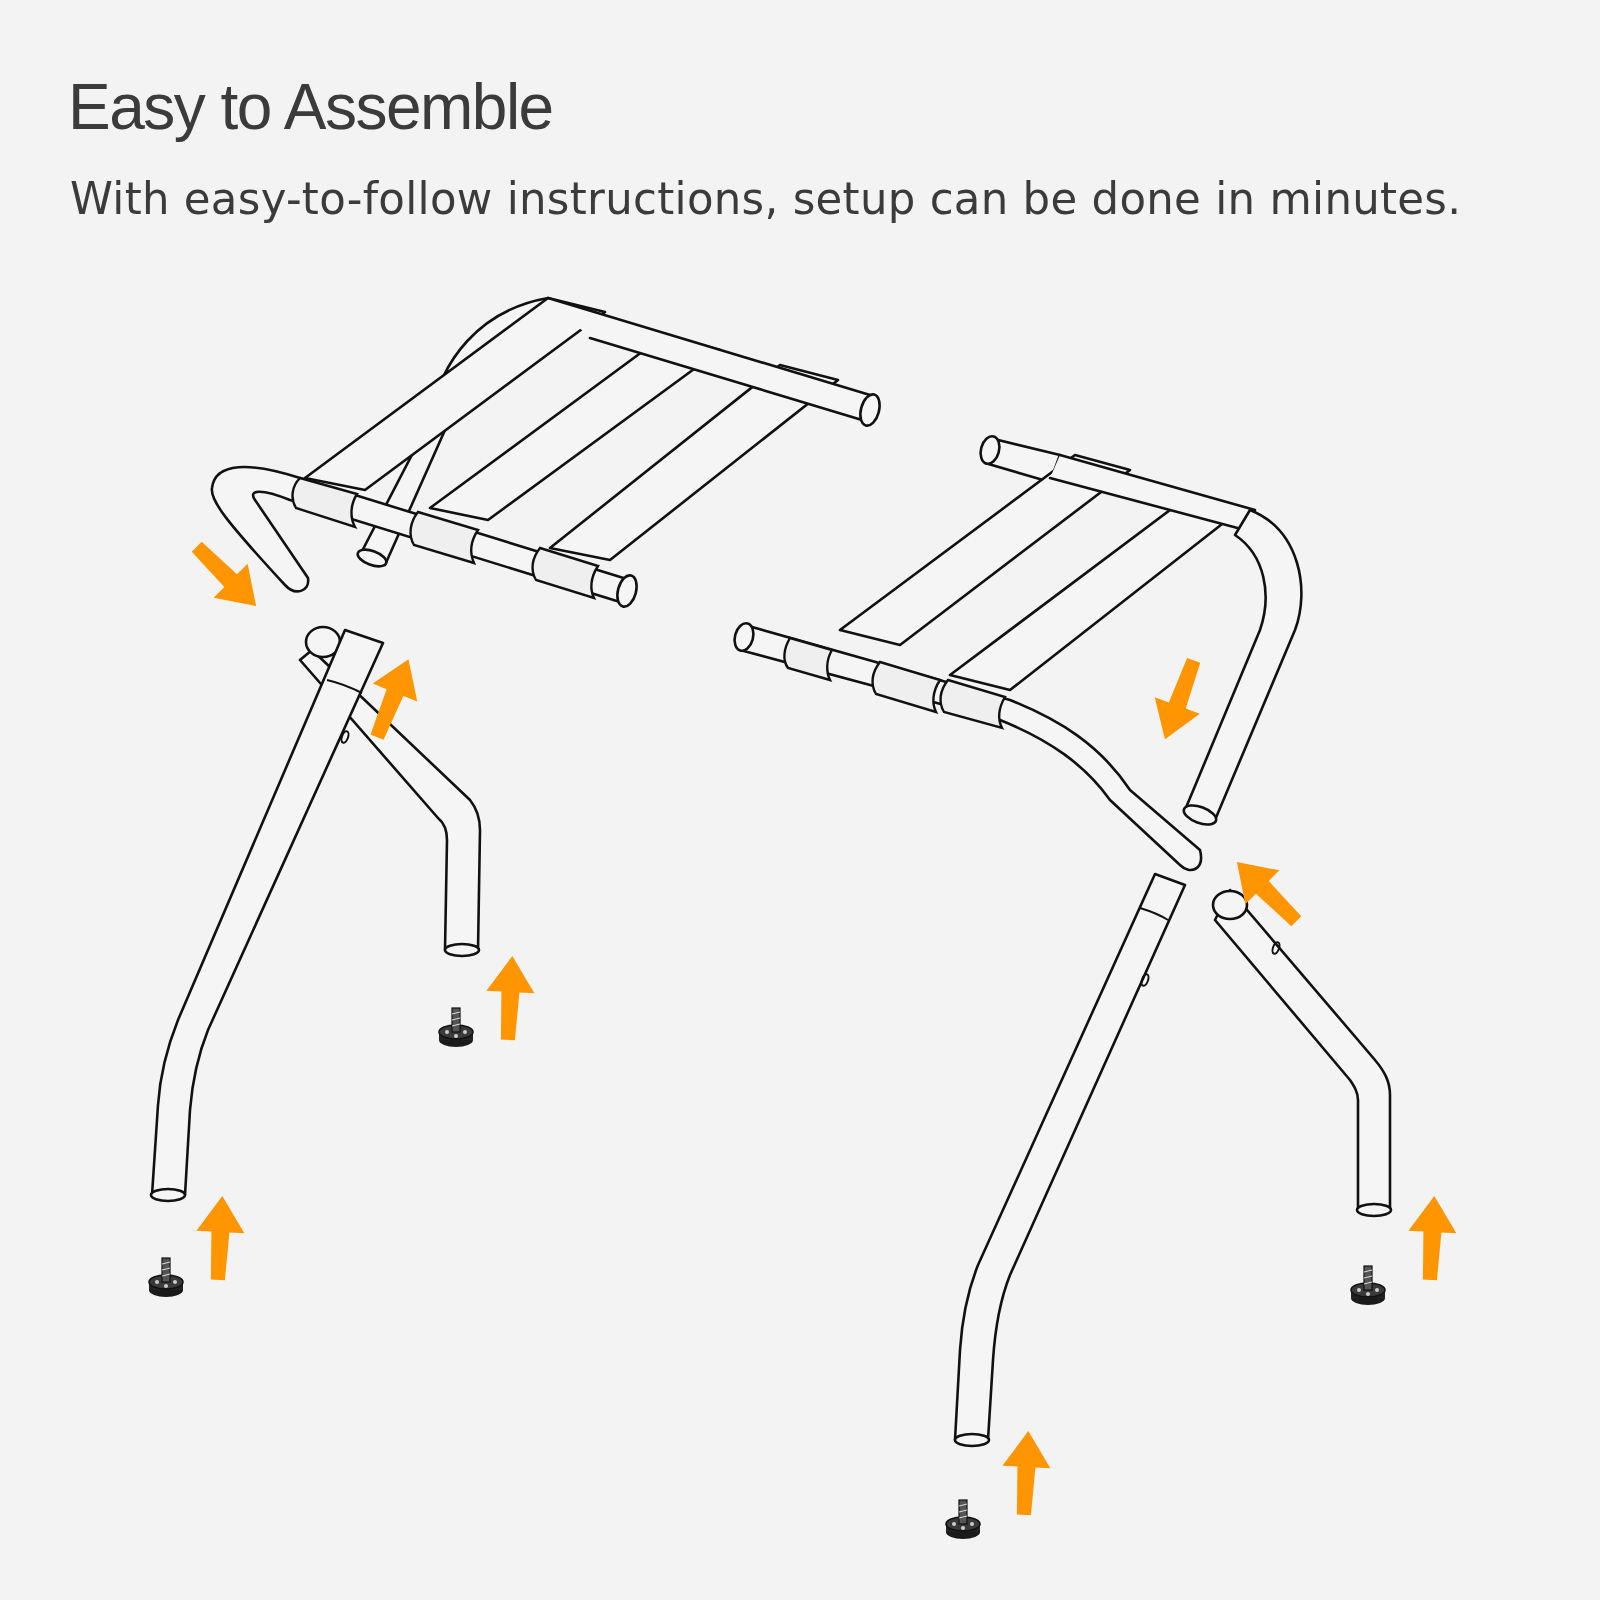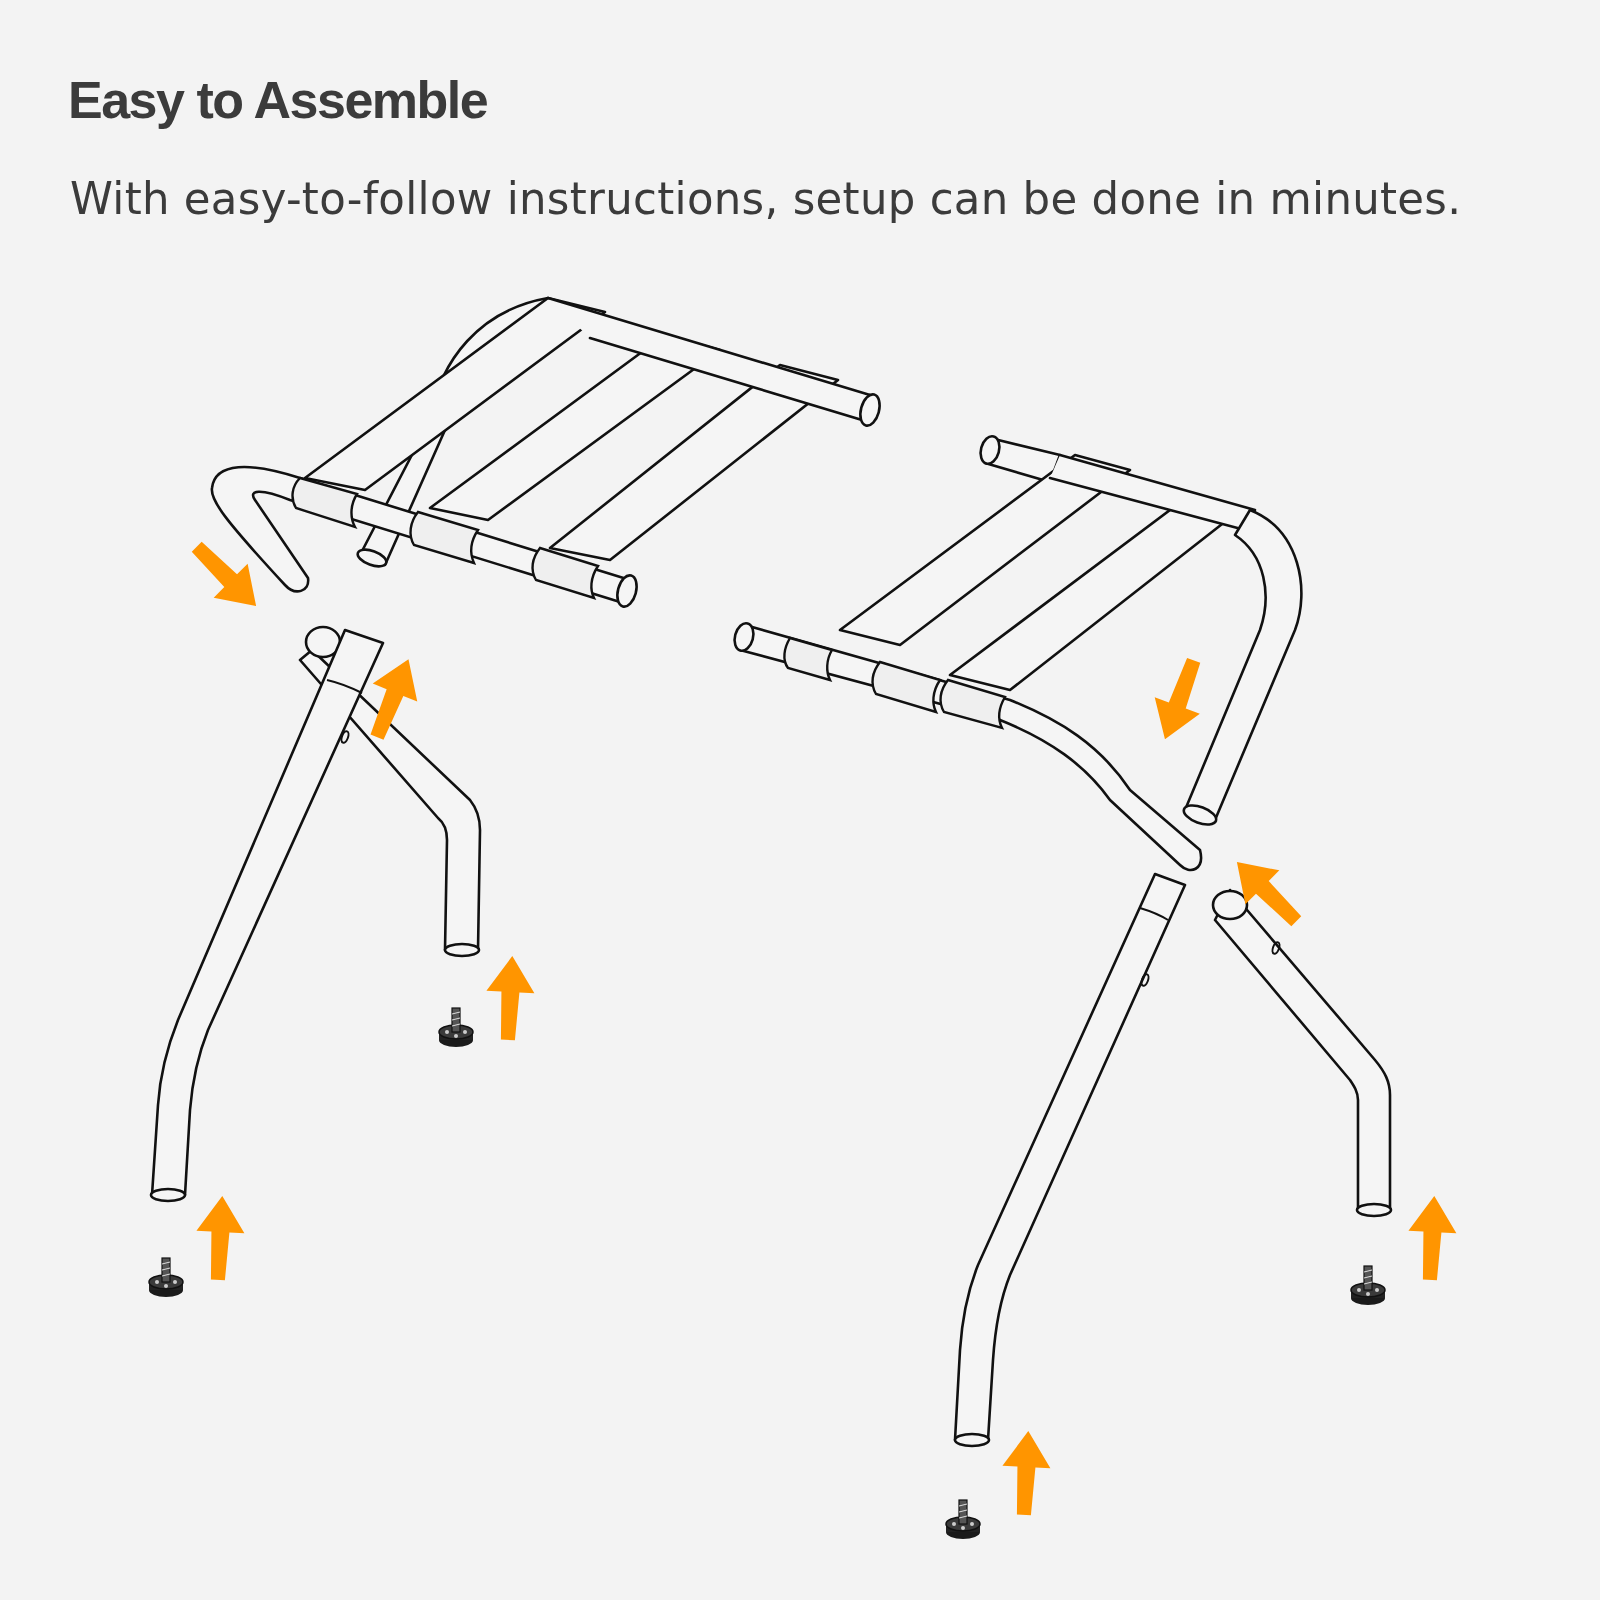--- a/index.html
+++ b/index.html
@@ -5,21 +5,21 @@
   html, body { margin: 0; padding: 0; }
   body {
     width: 1600px; height: 1600px;
     background: #f3f3f3;
     position: relative;
     overflow: hidden;
     font-family: "Liberation Sans", "DejaVu Sans", sans-serif;
   }
   .title {
     position: absolute; left: 68px; top: 72px;
-    font-size: 52px; font-weight: 700; color: #3b3b3b;
+    font-size: 64px; font-weight: 400; color: #3b3b3b;
     letter-spacing: -1.5px; margin: 0; line-height: 1.1;
   }
   .subtitle {
     position: absolute; left: 70px; top: 172px;
     font-size: 45px; font-weight: 400; color: #3b3b3b;
     letter-spacing: 0.3px; margin: 0; line-height: 1.2;
     font-family: "DejaVu Sans", "Liberation Sans", sans-serif;
     transform: scaleX(0.965); transform-origin: left top;
   }
   svg.art { position: absolute; left: 0; top: 0; }

